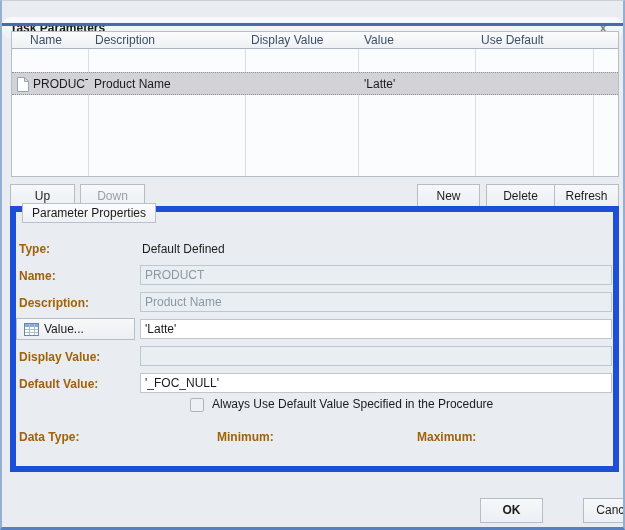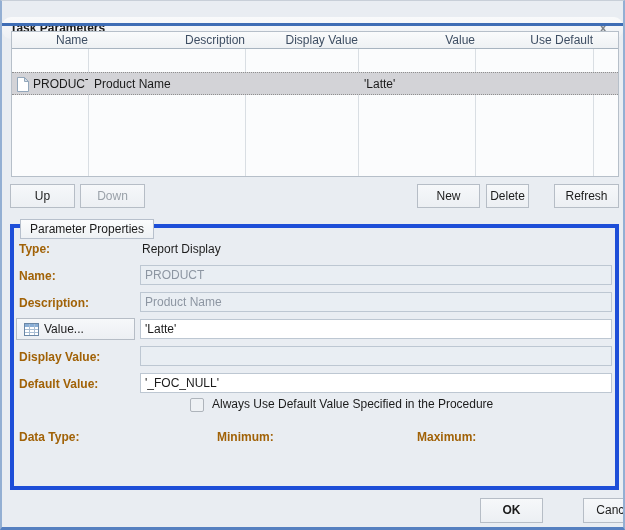--- a/index.html
+++ b/index.html
@@ -11,33 +11,33 @@
   
   .titlebar { position:absolute; left:0; top:16px; right:0; height:22px; background:linear-gradient(#f9fafb,#edf0f4);border-radius:9px; }
   .title { position:absolute; left:8px; top:4px; font-weight:bold; color:#1a1a1a; }
   .close-btn { position:absolute; right:12px; top:3px; width:16px; height:16px; text-align:center; line-height:16px; color:#7e848b; font-weight:bold; font-size:13px; cursor:default; }
   .accent-line { position:absolute; left:0; top:22px; right:0; height:3px; background:#3e6db5; }
 
   
   .grid { position:absolute; left:9px; top:30px; width:608px; height:146px; background:#fbfcfd; border:1px solid #b6bfc9; }
   .grid-vline { position:absolute; top:0; bottom:0; width:1px; background:#d9dee3; }
   .grid-header { position:absolute; left:0; top:0; right:0; height:17px; background:linear-gradient(#fafbfc,#eef1f4); border-bottom:1px solid #a8b4c0; }
-  .hcell { position:absolute; top:0; height:17px; line-height:16px; color:#3e4e63; overflow:hidden; white-space:nowrap;text-align:right; }
+  .hcell { position:absolute; top:0; height:17px; line-height:16px; color:#3e4e63; overflow:hidden; white-space:nowrap; }
   .grow { position:absolute; left:0; right:0; height:23px; }
   .grow.selected { background:#d3d3d7; border-top:1px dotted #8f8f8f; border-bottom:1px dotted #8f8f8f; }
   .gcell { position:absolute; top:0; height:23px; line-height:22px; padding-left:5px; overflow:hidden; white-space:nowrap; }
   .doc-icon { position:absolute; left:5px; top:4px; }
 
   
   .btn { position:absolute; height:24px; background:linear-gradient(#f6f8fa,#eceff3); border:1px solid #b6bdc6; text-align:center; line-height:22px; color:#1c1c1c; cursor:default; }
   .btn.disabled { color:#9aa1a9; }
   .btn-sm { height:25px; }
 
   
-  .groupbox { position:absolute; left:8px; top:223px; width:609px; height:266px; border:4px solid #1d4ed8; }
+  .groupbox { position:absolute; left:8px; top:205px; width:609px; height:266px; border:6px solid #1d4ed8; }
   .legend { position:absolute; left:6px; top:-9px; height:20px; padding:0 9px; background:linear-gradient(#fbfcfd,#eef1f4); border:1px solid #b7c0cc; line-height:18px; color:#1b1b1b; }
 
   .flabel { position:absolute; color:#a16207; white-space:nowrap;font-weight:bold; }
   .ftext  { position:absolute; color:#1d1d1d; white-space:nowrap; }
   .tb { position:absolute; left:138px; width:472px; height:20px; border:1px solid #bdc7d2; font-family:"Liberation Sans", sans-serif; font-size:12px; padding:0 4px; }
   .tb.ro { background:#e9eef3; color:#8d96a2; }
   .tb.rw { background:#ffffff; color:#1b1b1b; }
 
   .value-btn { position:absolute; left:14px; top:317px; width:119px; height:22px; background:linear-gradient(#f6f8fa,#eceff3); border:1px solid #b6bdc6; display:flex; align-items:center; cursor:default; }
   .value-btn .gi { margin:0 5px 0 7px; }
@@ -85,29 +85,29 @@
       <div class="gcell" style="left:77px;width:156px">Product Name</div>
       <div class="gcell" style="left:234px;width:112px"></div>
       <div class="gcell" style="left:347px;width:116px">'Latte'</div>
       <div class="gcell" style="left:464px;width:117px"></div>
     </div>
   </div>
 
   <div class="btn" style="left:8px;top:183px;width:65px">Up</div>
   <div class="btn disabled" style="left:78px;top:183px;width:65px">Down</div>
   <div class="btn" style="left:415px;top:183px;width:63px">New</div>
-  <div class="btn" style="left:484px;top:183px;width:43px">Delete</div>
+  <div class="btn" style="left:484px;top:183px;width:69px">Delete</div>
   <div class="btn" style="left:552px;top:183px;width:65px">Refresh</div>
 
   <div class="groupbox">
     <div class="legend">Parameter Properties</div>
   </div>
 
   <div class="flabel" style="left:17px;top:241px">Type:</div>
-  <div class="ftext" style="left:140px;top:241px">Report Display</div>
+  <div class="ftext" style="left:140px;top:241px">Default Defined</div>
 
   <div class="flabel" style="left:17px;top:268px">Name:</div>
   <input class="tb ro" style="top: 264px;" readonly="" value="PRODUCT">
 
   <div class="flabel" style="left:17px;top:295px">Description:</div>
   <input class="tb ro" style="top: 291px;" readonly="" value="Product Name">
 
   <div class="value-btn">
     <svg class="gi" width="15" height="13" viewBox="0 0 15 13">
       <rect x="0.5" y="0.5" width="14" height="12" fill="#ffffff" stroke="#6a87a6"></rect>

